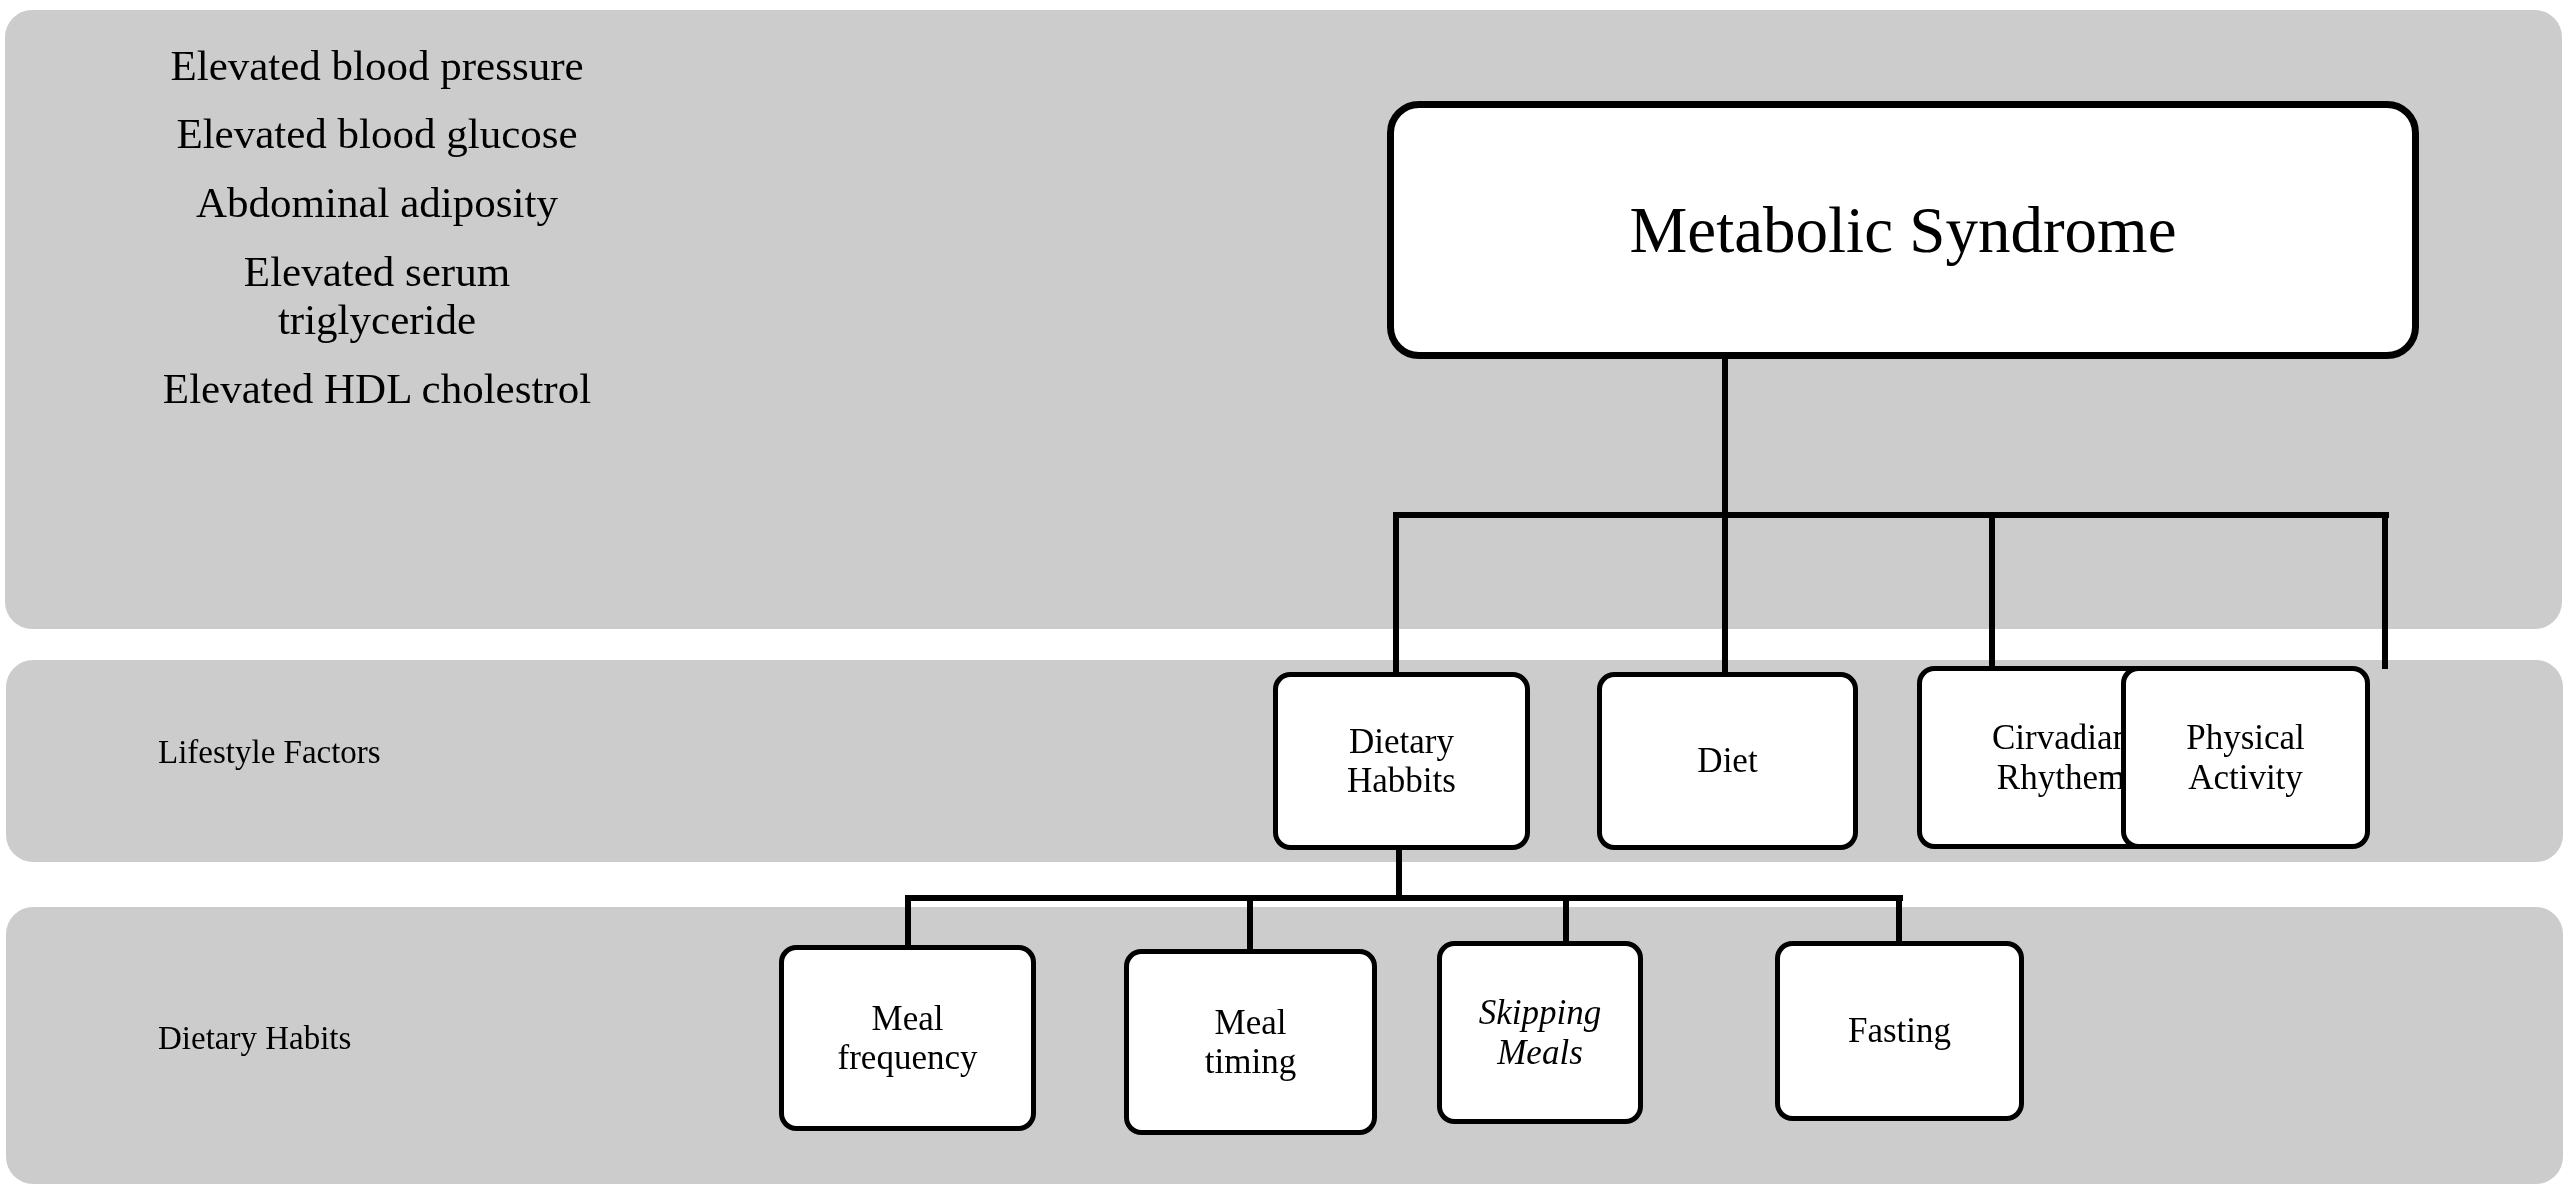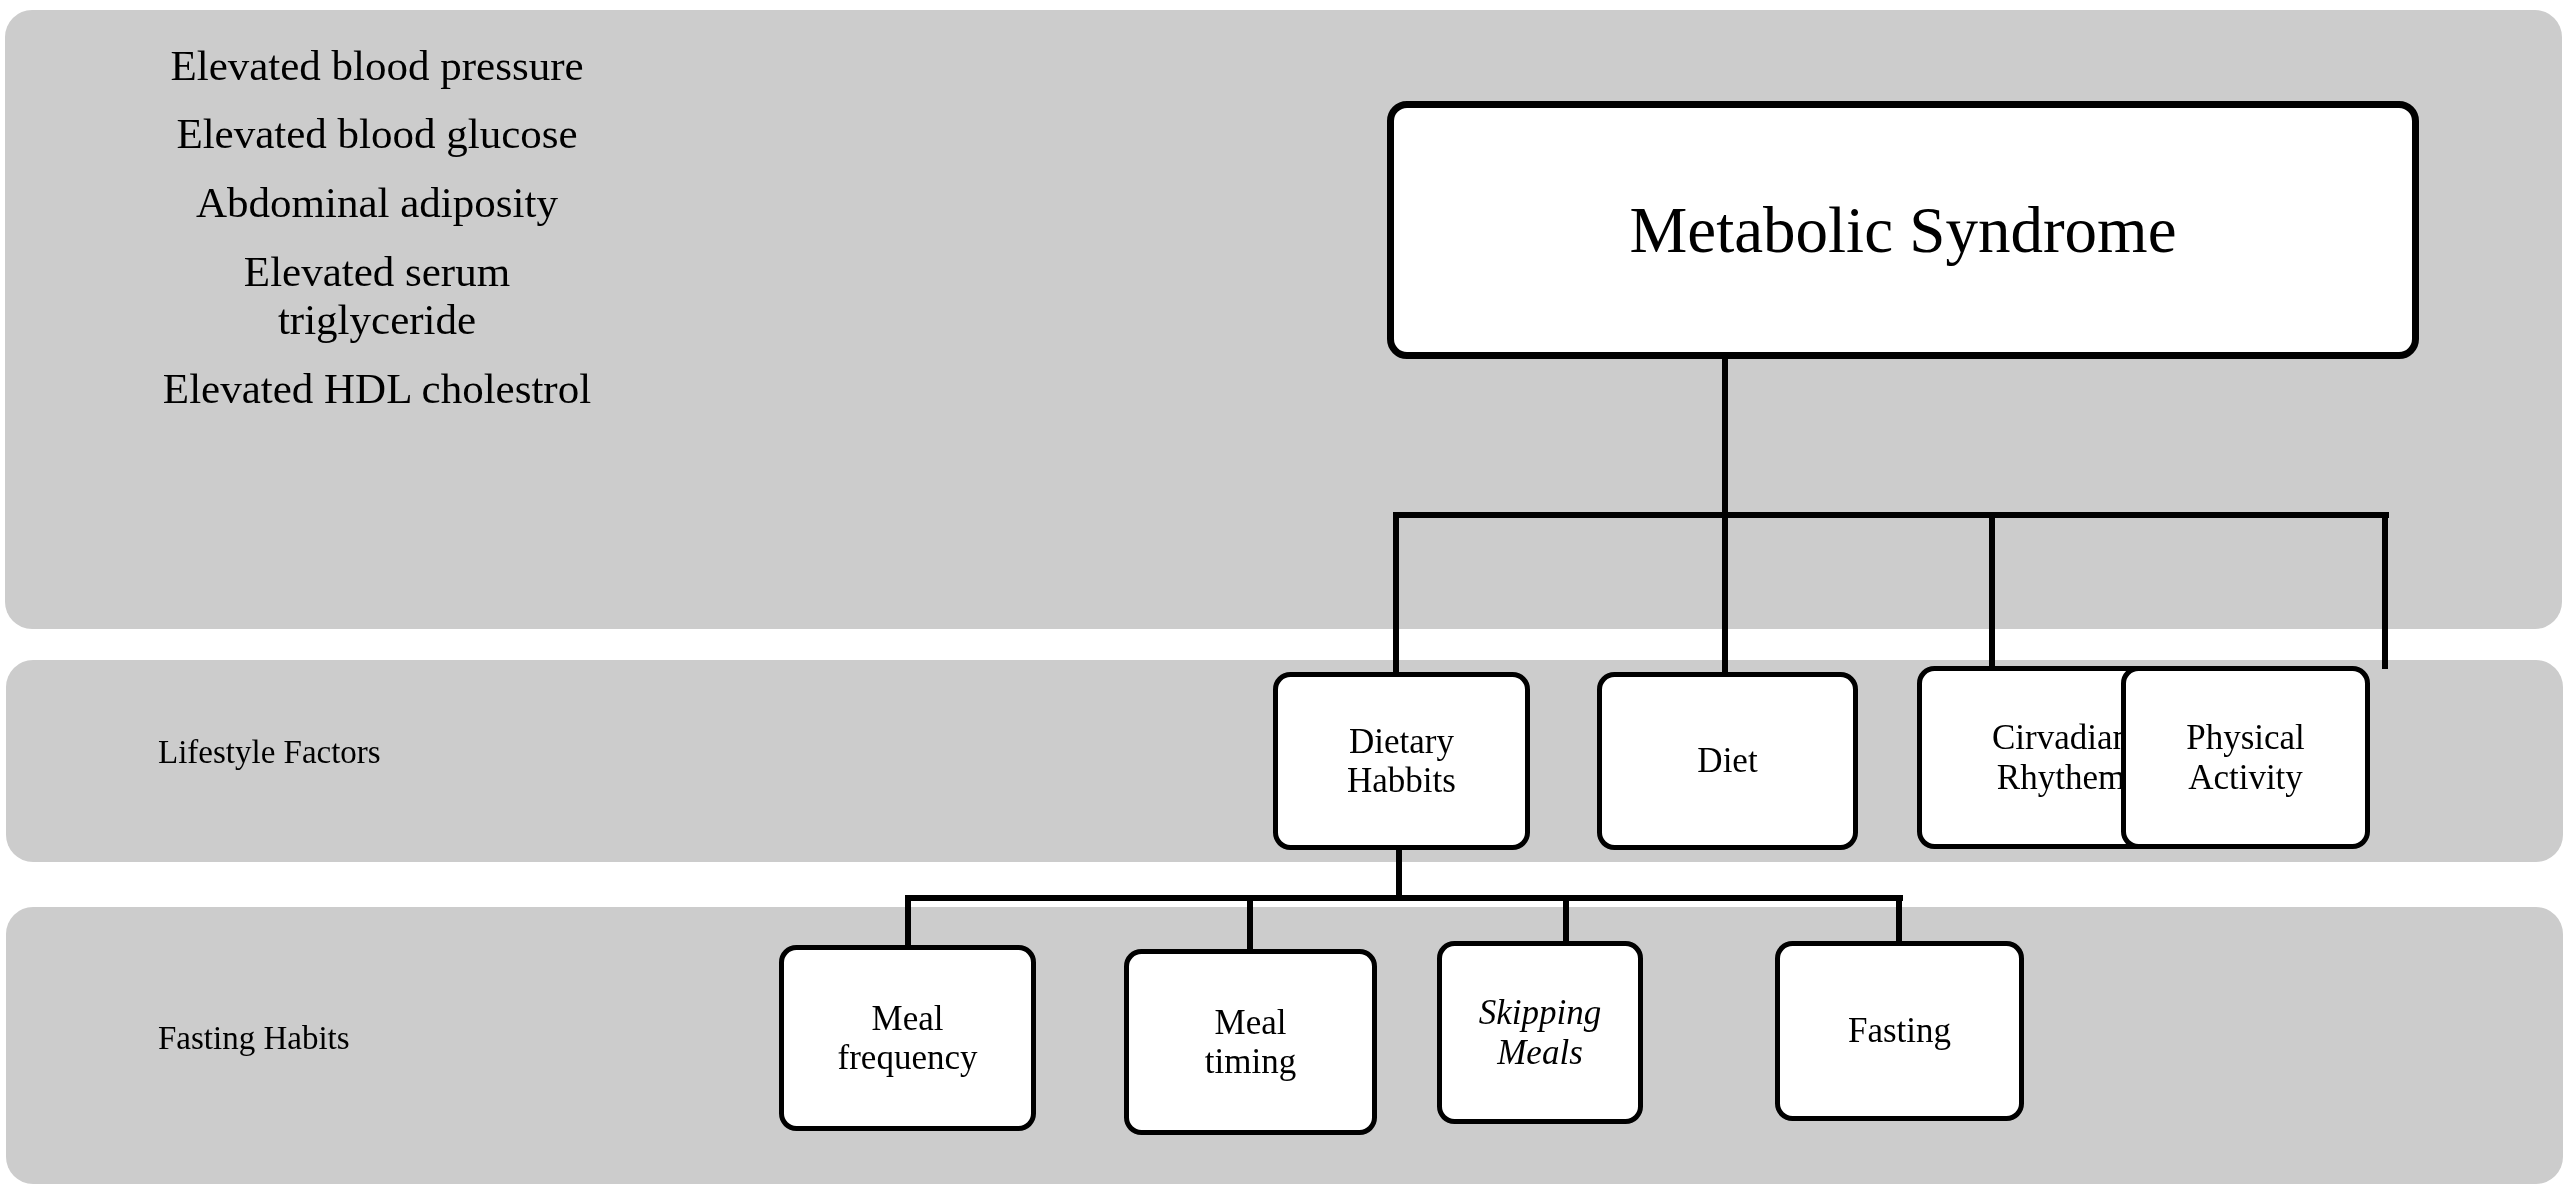--- a/index.html
+++ b/index.html
@@ -13,21 +13,21 @@
   .sym-item{font-size:43px;line-height:1.12;margin-bottom:20.6px;white-space:pre-line;}
 
   .row-label{position:absolute;font-size:33px;white-space:nowrap;}
   #lifestyle-factors-label{left:158px;top:734px;}
   #dietary-habits-label{left:158px;top:1020px;}
 
   .node{position:absolute;background:#ffffff;border:5.5px solid #000;border-radius:17.4px;
         display:flex;align-items:center;justify-content:center;text-align:center;
         font-size:35px;line-height:1.12;white-space:pre-line;box-sizing:border-box;}
   #node-metabolic-syndrome{left:1387px;top:101px;width:1032px;height:258px;
-        border-width:7.1px;border-radius:20px;font-size:65px;text-align:center;}
+        border-width:7.1px;border-radius:32px;font-size:65px;text-align:center;}
 
   #node-dietary-habbits{left:1273px;top:672px;width:257px;height:178px;}
   #node-diet{left:1597px;top:672px;width:261px;height:178px;}
   #node-cirvadian-rhythem{left:1917px;top:666px;width:253px;height:183px;padding-left:35px;}
   #node-physical-activity{left:2118px;top:666px;width:0px;height:183px;}
   #node-physical-activity{left:2121px;width:249px;}
 
   #node-meal-frequency{left:779px;top:945px;width:257px;height:186px;}
   #node-meal-timing{left:1124px;top:949px;width:253px;height:186px;}
   #node-skipping-meals{left:1437px;top:941px;width:206px;height:183px;font-style:italic;}
@@ -62,21 +62,21 @@
     <div class="sym-item">Elevated serum
 triglyceride</div>
     <div class="sym-item">Elevated HDL cholestrol</div>
   </div>
 </div>
 
 <div class="panel" id="panel-lifestyle"></div>
 <div class="panel" id="panel-dietary"></div>
 
 <div class="row-label" id="lifestyle-factors-label">Lifestyle Factors</div>
-<div class="row-label" id="dietary-habits-label">Fasting Habits</div>
+<div class="row-label" id="dietary-habits-label">Dietary Habits</div>
 
 <div class="edge v" id="edge-ms-stem"></div>
 <div class="edge h" id="edge-bus-1"></div>
 <div class="edge v" id="edge-to-dietary-habbits"></div>
 <div class="edge v" id="edge-to-diet"></div>
 <div class="edge v" id="edge-to-cirvadian"></div>
 <div class="edge v" id="edge-to-physical"></div>
 
 <div class="edge v" id="edge-dh-stem"></div>
 <div class="edge h" id="edge-bus-2"></div>

